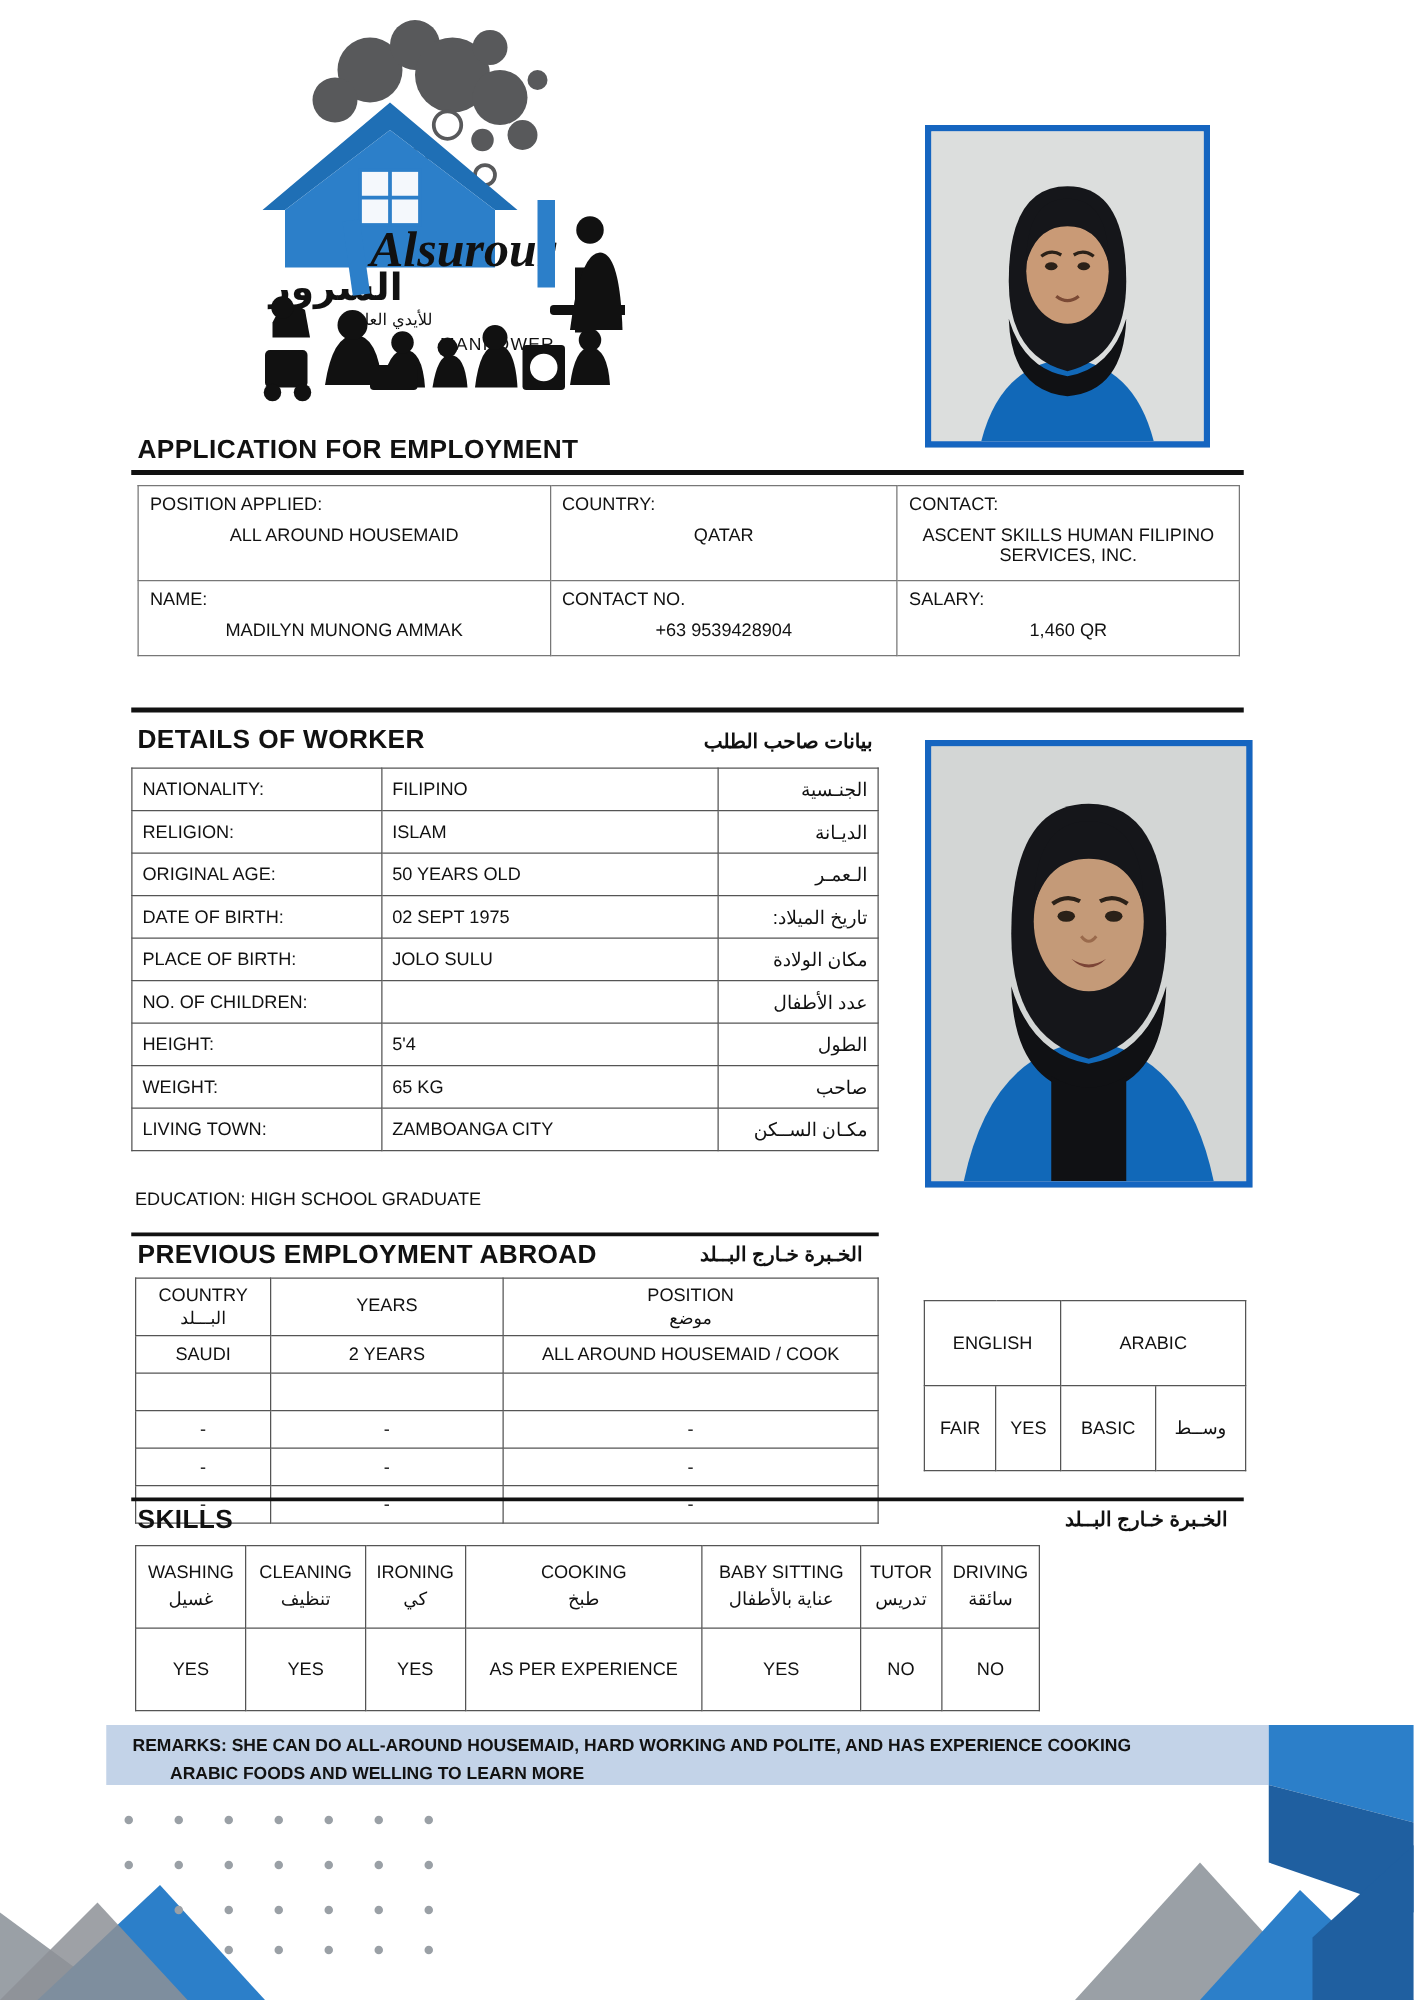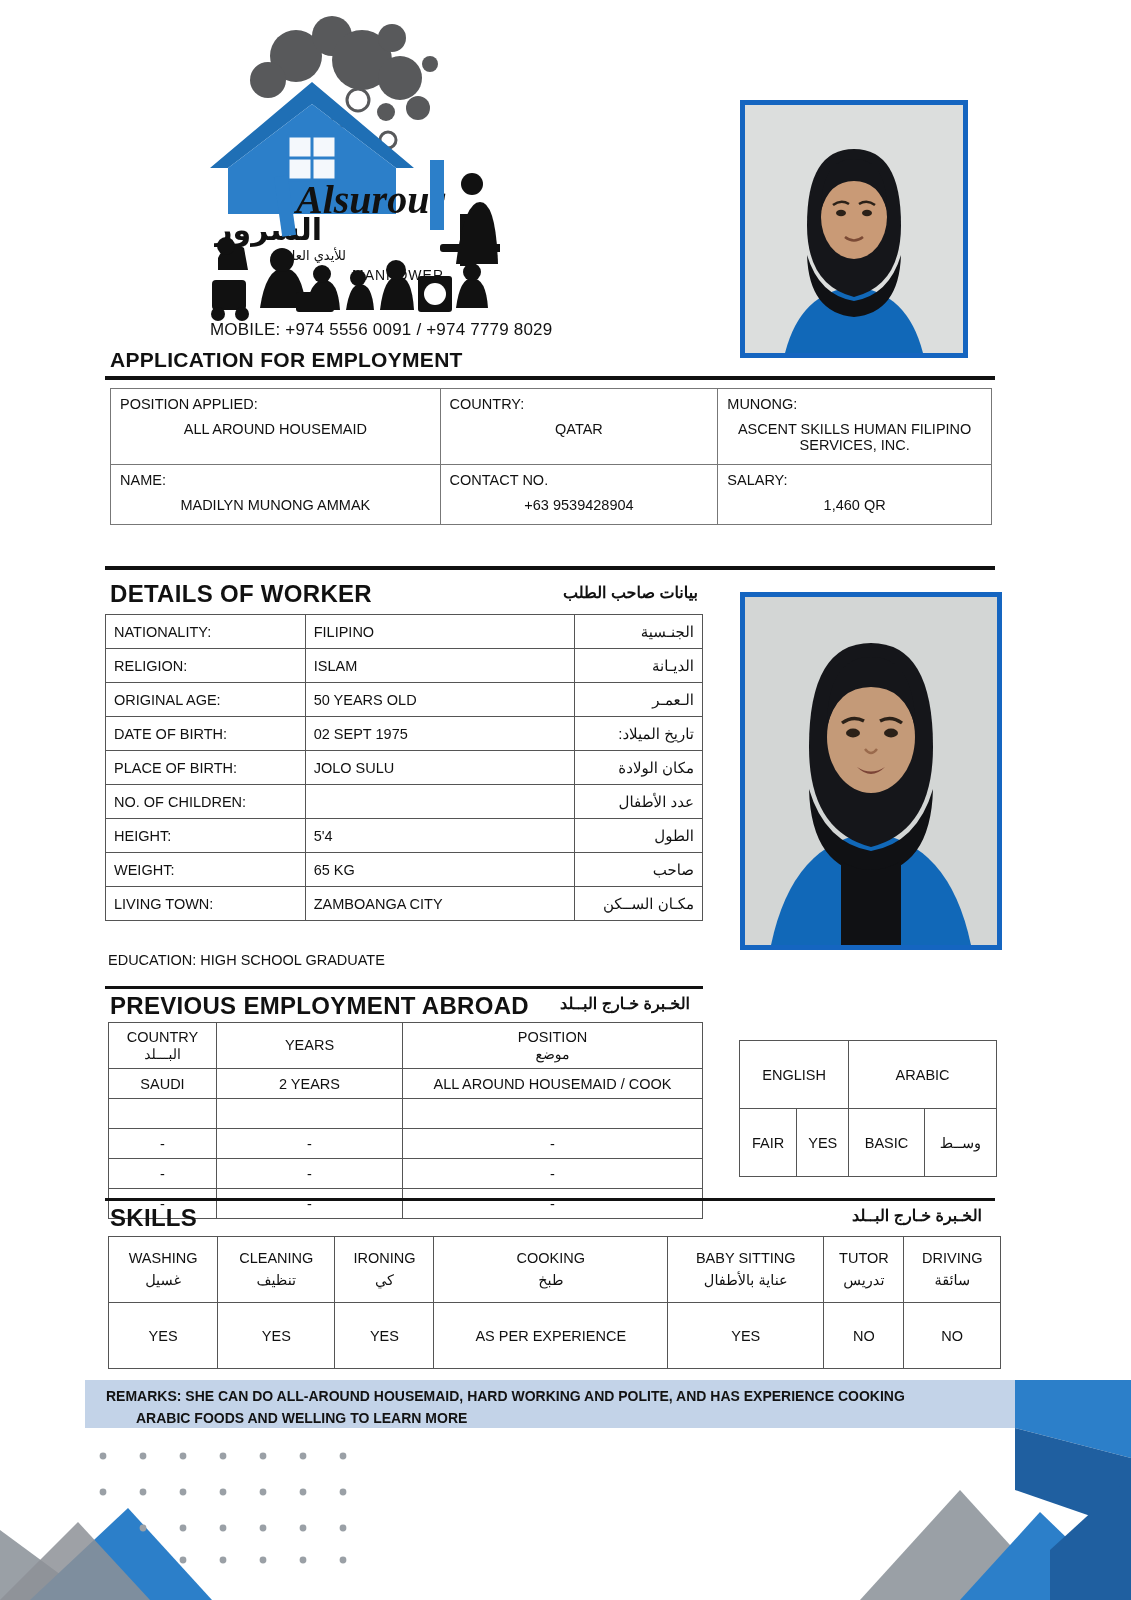--- a/index.html
+++ b/index.html
@@ -38,21 +38,21 @@
   table { border-collapse:collapse; }
   .topinfo {
     position:absolute; left:110px; top:388px; width:882px;
     border:1px solid #eab308; font-size:14.5px;
   }
   .topinfo td { border:1px solid #777; vertical-align:top; padding:7px 9px 11px 9px; height:40px; }
   .lbl { display:block; font-size:14.5px; color:#111; }
   .val { display:block; text-align:center; margin-top:9px; font-size:14.5px; }
 
   
-  .sec-title { position:absolute; font-size:24px; font-weight:bold; letter-spacing:0.3px;text-align:right; }
+  .sec-title { position:absolute; font-size:21px; font-weight:bold; letter-spacing:0.3px;text-align:right; }
   .sec-title-ar { position:absolute; font-size:16px; font-weight:bold; direction:rtl; }
 
   .details {
     position:absolute; left:105px; top:614px; width:598px;
     font-size:14.5px;
   }
   .details td { border:1px solid #555; height:34px; padding:2px 8px; }
   .details td.k { width:200px; }
   .details td.v { width:270px; }
   .details td.ar { width:128px; text-align:right; direction:rtl; font-size:15px; }
@@ -77,21 +77,21 @@
   .prev td.c3, .prev th.c3 { width:300px;margin-top:37px; }
   .prev .ar { display:block; direction:rtl; font-size:14px; }
 
   .langs {
     position:absolute; left:739px; top:1040px; width:258px; font-size:14.5px; text-align:center;
   }
   .langs td { border:1px solid #555; height:68px; }
 
   
   .skills {
-    position:absolute; left:108px; top:1236px; width:893px; font-size:14.5px; text-align:center;
+    position:absolute; left:108px; top:1236px; width:724px; font-size:14.5px; text-align:center;
   }
   .skills td { border:1px solid #555; }
   .skills .hd { height:66px; line-height:1.5; }
   .skills .v { height:66px; }
   .skills .ar { display:block; direction:rtl; font-size:14.5px; }
   .remarks-txt {
     position:absolute; left:106px; top:1386px; width:920px;
     font-size:14px; font-weight:bold; color:#121212; line-height:1.55;
   }
   .remarks-txt .l2 { display:block; margin-left:30px; }
@@ -158,21 +158,20 @@
         <rect x="318" y="268" width="34" height="36" rx="3"></rect>
         <circle cx="335" cy="286" r="11" fill="#fff"></circle>
         <path d="M356 300 q4 -30 16 -30 q14 0 16 30 z"></path>
         <circle cx="372" cy="264" r="9"></circle>
         <rect x="360" y="206" width="12" height="52"></rect>
         <circle cx="372" cy="176" r="11"></circle>
         <path d="M356 256 q8 -62 24 -62 q16 0 18 62 z"></path>
         <rect x="340" y="236" width="64" height="8" rx="3"></rect>
       </g>
     </svg>
-    <div class="mobile-line">MOBILE: +974 5556 0091 / +974 7779 8029</div>
   </div>
 
   <div class="photo-top">
     <svg width="218" height="248" viewBox="0 0 218 248">
       <rect width="218" height="248" fill="#dcdedd"></rect>
 
       <path d="M40 248 q16 -62 69 -66 q53 4 69 66 z" fill="#1168b8"></path>
 
       <path d="M62 120 q0 -76 47 -76 q47 0 47 76 q0 60 -47 72 q-47 -12 -47 -72 z" fill="#15161a"></path>
 
@@ -195,21 +194,21 @@
         <tr>
       <td style="width:330px;">
         <span class="lbl">POSITION APPLIED:</span>
         <span class="val">ALL AROUND HOUSEMAID</span>
       </td>
       <td style="width:278px;">
         <span class="lbl">COUNTRY:</span>
         <span class="val">QATAR</span>
       </td>
       <td style="width:274px;">
-        <span class="lbl">MUNONG:</span>
+        <span class="lbl">CONTACT:</span>
         <span class="val">ASCENT SKILLS HUMAN FILIPINO SERVICES, INC.</span>
       </td>
     </tr>
     <tr>
       <td>
         <span class="lbl">NAME:</span>
         <span class="val">MADILYN MUNONG AMMAK</span>
       </td>
       <td>
         <span class="lbl">CONTACT NO.</span>

